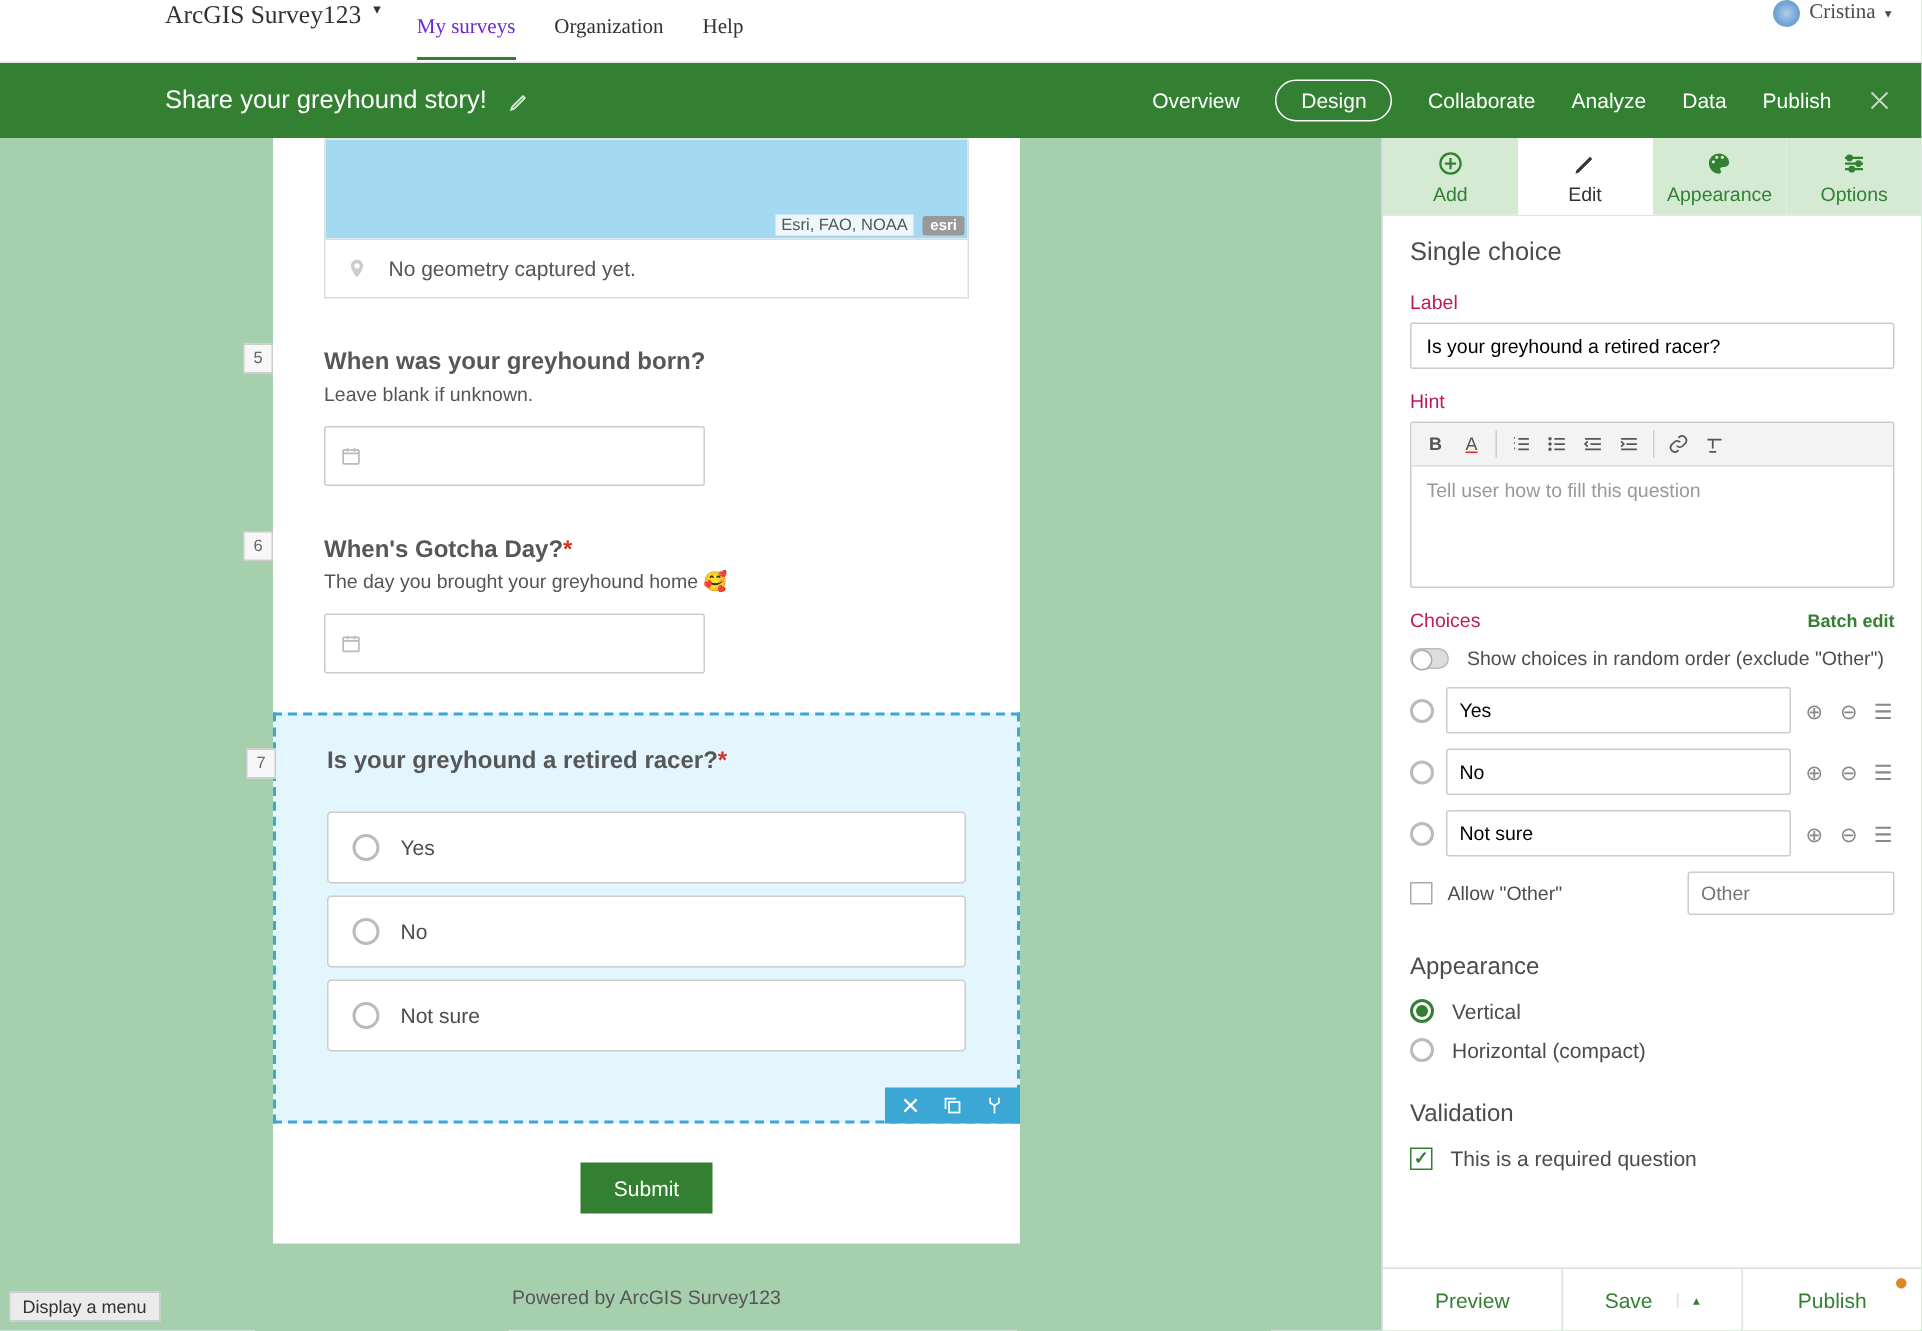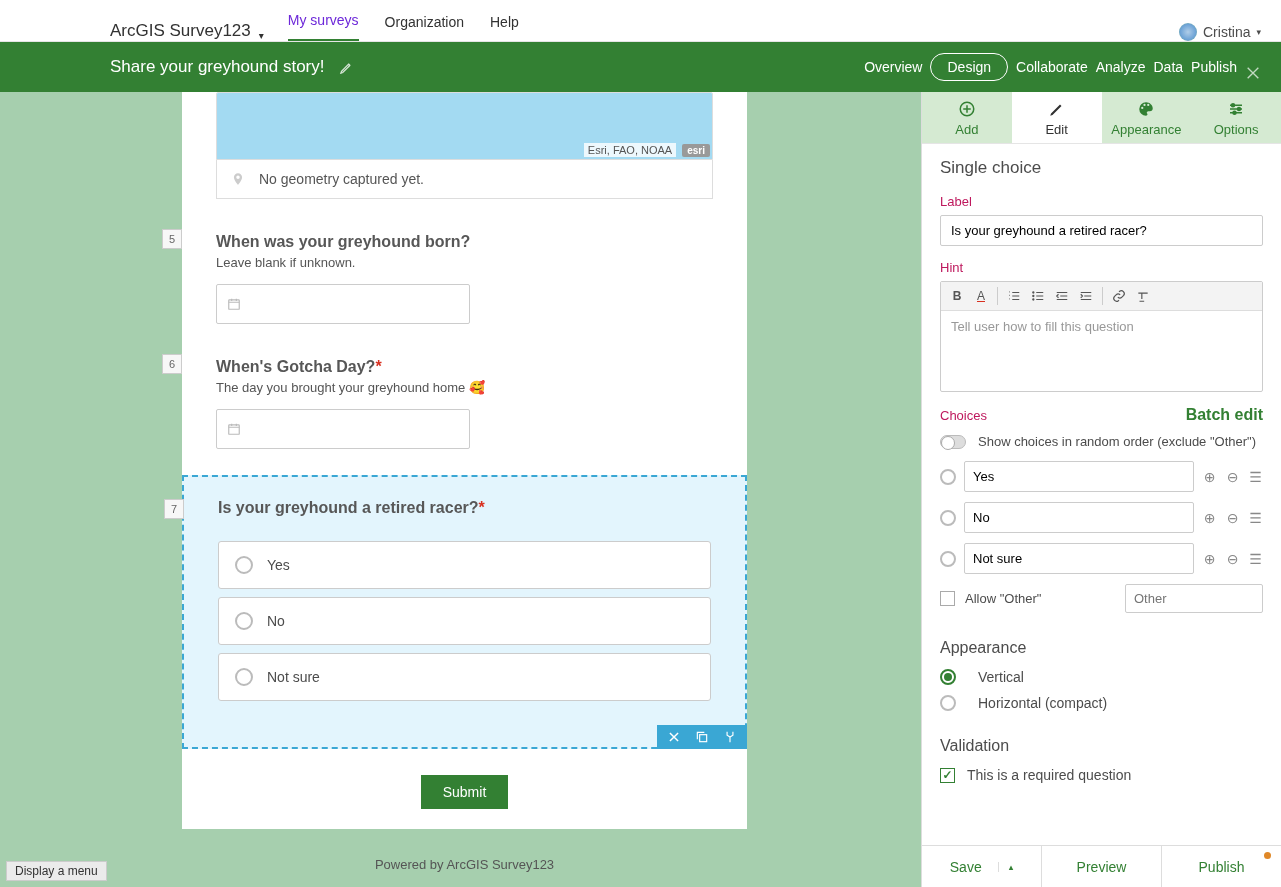--- a/index.html
+++ b/index.html
@@ -8,24 +8,25 @@
       font-size: 14px;
       color: #4c4c4c;
       background: #fff;
       overflow: hidden;
     }
     
     
     .top-nav {
       height: 42px;
       display: flex;
-      align-items: flex-end;
+      align-items: flex-start;
       padding: 0 20px 0 110px;
       border-bottom: 1px solid #e5e5e5;
       background: #fff;
+      font-family: Liberation Serif, serif;
     }
     .brand {
       font-size: 17px;
       font-weight: 400;
       color: #323232;
       margin-right: 8px;
     }
     .brand-caret {
       font-size: 10px;
       color: #323232;
@@ -73,22 +74,22 @@
       font-weight: 500;
     }
     .edit-title-icon {
       margin-left: 14px;
       opacity: 0.8;
       cursor: pointer;
     }
     .green-tabs {
       margin-left: auto;
       display: flex;
-      align-items: flex-end;
-      gap: 8px;
+      align-items: center;
+      gap: 24px;
     }
     .green-tab {
       cursor: pointer;
       font-size: 14px;
       padding: 6px 0;
     }
     .green-tab.active {
       border: 1px solid #fff;
       border-radius: 16px;
       padding: 5px 16px;
@@ -108,21 +109,21 @@
     .canvas-zone {
       flex: 1;
       background: #a6cfae;
       position: relative;
       overflow: hidden;
     }
     
     .form-column {
       position: absolute;
       left: 182px;
-      width: 565px;
+      width: 498px;
       top: 0;
       bottom: 0;
     }
     
     .form-body {
       background: #fff;
       padding: 0 0 20px 0;
     }
     
     .map-holder {
@@ -384,21 +385,21 @@
     }
     
     .choices-header {
       display: flex;
       justify-content: space-between;
       align-items: center;
       margin-bottom: 10px;
     }
     .batch-edit {
       color: #338033;
-      font-size: 16px;
+      font-size: 12px;
       font-weight: 600;
       cursor: pointer;
     }
     
     .random-row {
       display: flex;
       align-items: center;
       gap: 12px;
       margin-bottom: 12px;
     }
@@ -461,21 +462,21 @@
     }
     
     .rp-subsection {
       font-size: 16px;
       color: #4c4c4c;
       margin: 26px 0 12px 0;
     }
     .appearance-row {
       display: flex;
       align-items: center;
-      gap: 22px;
+      gap: 12px;
       margin-bottom: 10px;
     }
     .radio-filled {
       width: 16px; height: 16px;
       border: 2px solid #338033;
       border-radius: 50%;
       display: flex;
       align-items: center;
       justify-content: center;
     }
@@ -819,25 +820,25 @@
       
       <div class="rp-subsection">Validation</div>
       <div class="validation-row">
         <div class="checkbox-checked">✓</div>
         <span>This is a required question</span>
       </div>
     </div>
 
     <div class="rp-actions">
       <div class="rp-action">
+        <span>Preview</span>
+      </div>
+      <div class="rp-action">
         <span>Save</span>
         <span class="save-caret">▴</span>
-      </div>
-      <div class="rp-action">
-        <span>Preview</span>
       </div>
       <div class="rp-action">
         <span>Publish</span>
         <span class="publish-dot"></span>
       </div>
     </div>
   </div>
 </div>
 
 </body></html>

